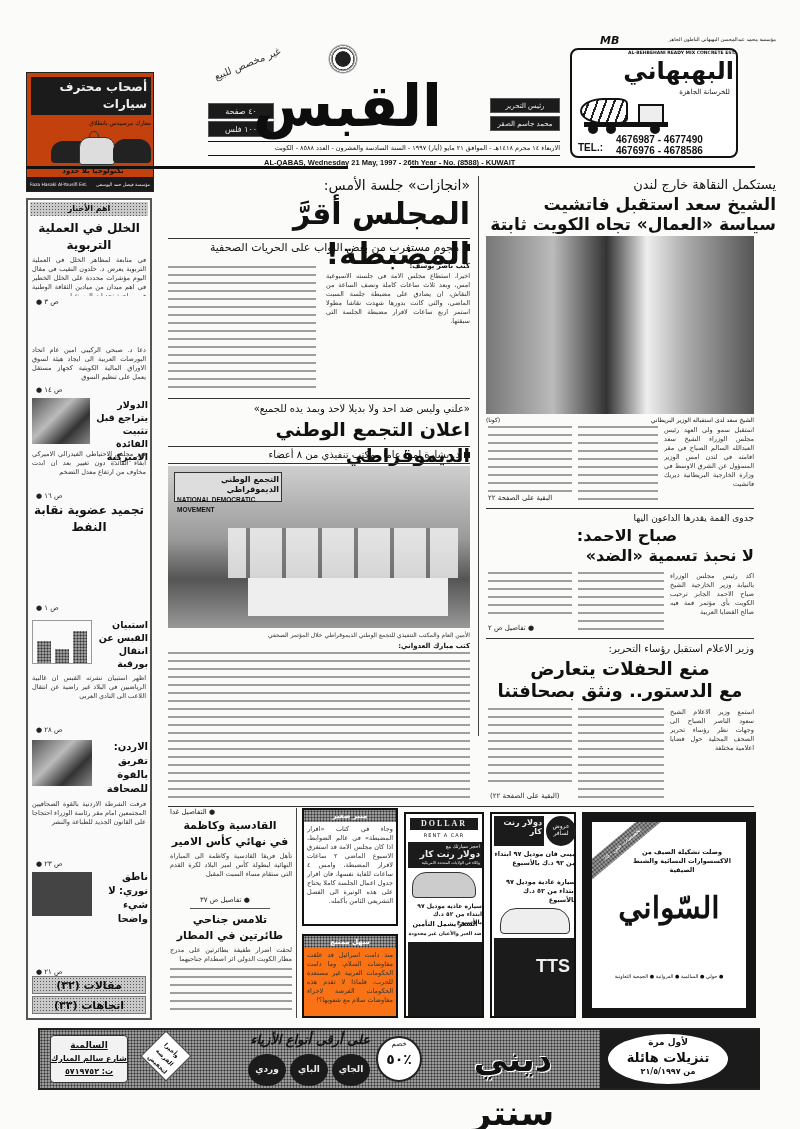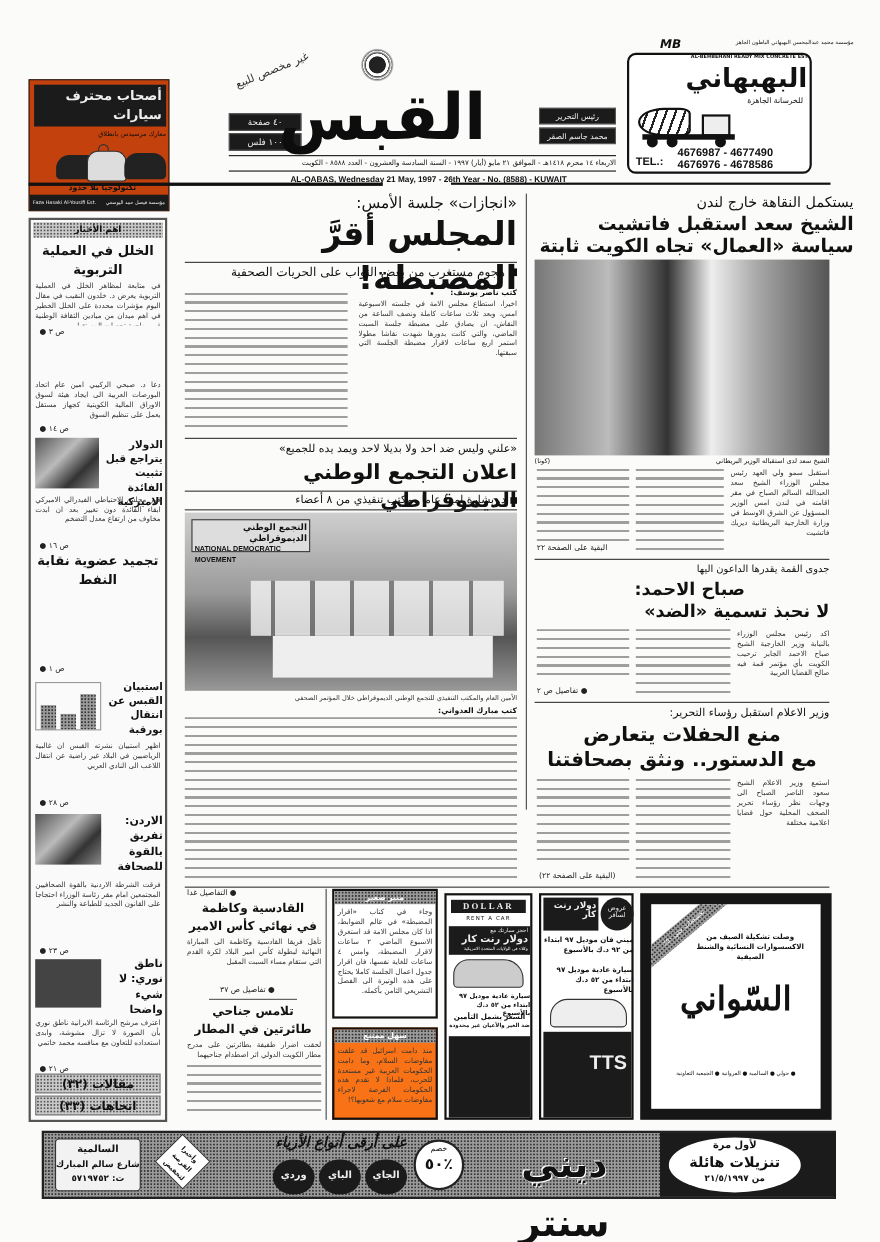--- a/index.html
+++ b/index.html
@@ -121,21 +121,20 @@
   <div class="abs bodytext" style="left:4px;top:474px;width:114px;height:48px;overflow:hidden;">اظهر استبيان نشرته القبس ان غالبية الرياضيين في البلاد غير راضية عن انتقال اللاعب الى النادي العربي</div>
   <div class="abs ref" style="left:8px;top:526px;">ص ٢٨ ●</div>
 
   <div class="abs photo" style="left:4px;top:540px;width:60px;height:46px;"></div>
   <div class="abs rtl" style="left:66px;top:540px;width:54px;font-size:10px;font-weight:bold;line-height:14px;">الاردن: تفريق بالقوة للصحافة</div>
   <div class="abs bodytext" style="left:4px;top:600px;width:114px;height:40px;overflow:hidden;">فرقت الشرطة الاردنية بالقوة الصحافيين المجتمعين امام مقر رئاسة الوزراء احتجاجا على القانون الجديد للطباعة والنشر</div>
   <div class="abs ref" style="left:8px;top:660px;">ص ٢٣ ●</div>
 
   <div class="abs photo" style="left:4px;top:672px;width:60px;height:44px;background:#444;"></div>
   <div class="abs rtl" style="left:66px;top:670px;width:54px;font-size:10px;font-weight:bold;line-height:14px;">ناطق نوري: لا شيء واضحا</div>
-  <div class="abs bodytext" style="left:4px;top:726px;width:114px;height:40px;overflow:hidden;">اعترف مرشح الرئاسة الايرانية ناطق نوري بأن الصورة لا تزال مشوشة، وابدى استعداده للتعاون مع منافسه محمد خاتمي</div>
   <div class="abs ref" style="left:8px;top:768px;">ص ٢١ ●</div>
 
   <div class="abs halftone-light rtl center" style="left:4px;top:776px;width:114px;height:18px;font-size:11px;font-weight:bold;line-height:18px;border:1px solid #777;">مقالات (٣٢)</div>
   <div class="abs halftone-light rtl center" style="left:4px;top:796px;width:114px;height:18px;font-size:11px;font-weight:bold;line-height:18px;border:1px solid #777;">اتجاهات (٣٣)</div>
 </div>
 
 <div class="abs rtl" style="left:170px;top:176px;width:300px;font-size:14px;line-height:18px;">«انجازات» جلسة الأمس:</div>
 <div class="abs rtl" style="left:168px;top:194px;width:302px;font-size:30px;font-weight:bold;line-height:40px;">المجلس أقرَّ المضبطة!</div>
 <div class="abs" style="left:168px;top:238px;width:302px;height:1px;background:#333;"></div>
 <div class="abs rtl" style="left:168px;top:240px;width:302px;font-size:11px;line-height:16px;display:flex;gap:4px;justify-content:flex-start;">
@@ -250,21 +249,21 @@
 <div class="abs" style="left:582px;top:812px;width:174px;height:206px;background:#161616;padding:10px;">
   <div style="position:relative;width:154px;height:186px;background:#fff;overflow:hidden;">
     <div class="abs halftone rtl center" style="left:-30px;top:14px;width:120px;height:16px;transform:rotate(-40deg);font-size:6px;color:#fff;line-height:16px;">تخفيضات حتى ٥٠٪</div>
     <div class="abs rtl center" style="left:30px;top:26px;width:120px;font-size:6.5px;line-height:9px;font-weight:bold;">وصلت تشكيلة الصيف من الاكسسوارات النسائية والشنط الصيفية</div>
     <div class="abs rtl center serif" style="left:0;top:68px;width:154px;font-size:30px;font-weight:bold;">السّواني</div>
     <div class="abs rtl center" style="left:6px;top:150px;width:142px;font-size:5px;line-height:8px;">● حولي ● السالمية ● الفروانية ● الجمعية التعاونية</div>
   </div>
 </div>
 
 <div class="abs halftone" style="left:38px;top:1028px;width:722px;height:62px;border:2px solid #222;">
-  <div class="abs rtl center" style="left:10px;top:5px;width:78px;height:48px;background:#f2f2f2;border:1px solid #333;border-radius:4px;padding-top:3px;">
+  <div class="abs rtl center" style="left:10px;top:5px;width:78px;height:48px;background:#f2f2f2;border:1px solid #333;border-radius:4px;padding-top:3px;text-decoration:underline;">
     <div style="font-size:9px;font-weight:bold;line-height:13px;">السالمية</div>
     <div style="font-size:8px;font-weight:bold;line-height:13px;">شارع سالم المبارك</div>
     <div style="font-size:8px;font-weight:bold;line-height:13px;">ت: ٥٧١٩٧٥٢</div>
   </div>
   <div class="abs rtl center" style="left:108px;top:8px;width:36px;height:36px;transform:rotate(45deg);background:#fff;border:1px solid #333;font-size:6px;font-weight:bold;line-height:10px;padding-top:4px;">وأخيرا الفرصة لتخفيض</div>
   <div class="abs rtl" style="left:160px;top:2px;width:170px;font-size:13px;font-weight:bold;font-style:italic;">على أرقى أنواع الأزياء</div>
   <div class="abs" style="left:160px;top:24px;width:170px;height:32px;display:flex;gap:4px;padding-left:48px;">
     <span class="dark center" style="flex:1;border-radius:50%;font-size:9px;line-height:30px;font-weight:bold;">وردي</span>
     <span class="dark center" style="flex:1;border-radius:50%;font-size:9px;line-height:30px;font-weight:bold;">الباي</span>
     <span class="dark center" style="flex:1;border-radius:50%;font-size:9px;line-height:30px;font-weight:bold;">الجاي</span>

